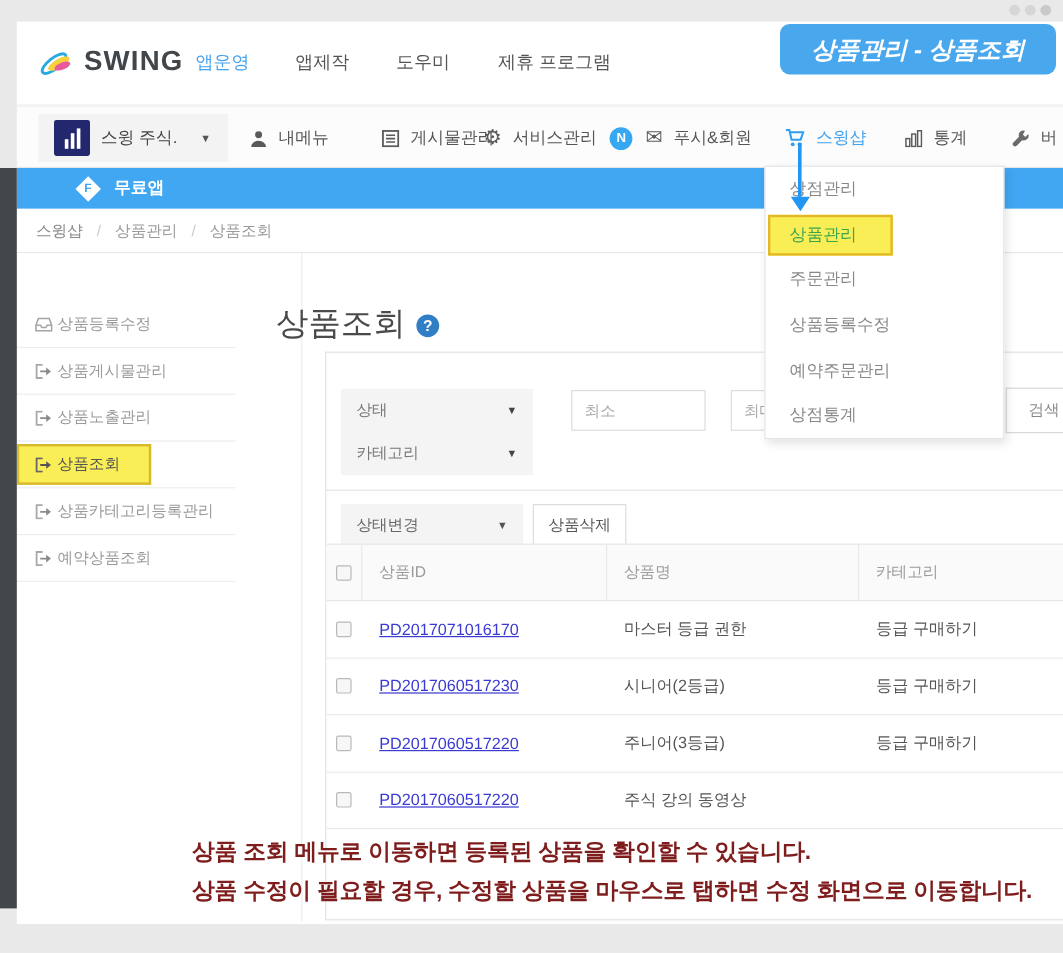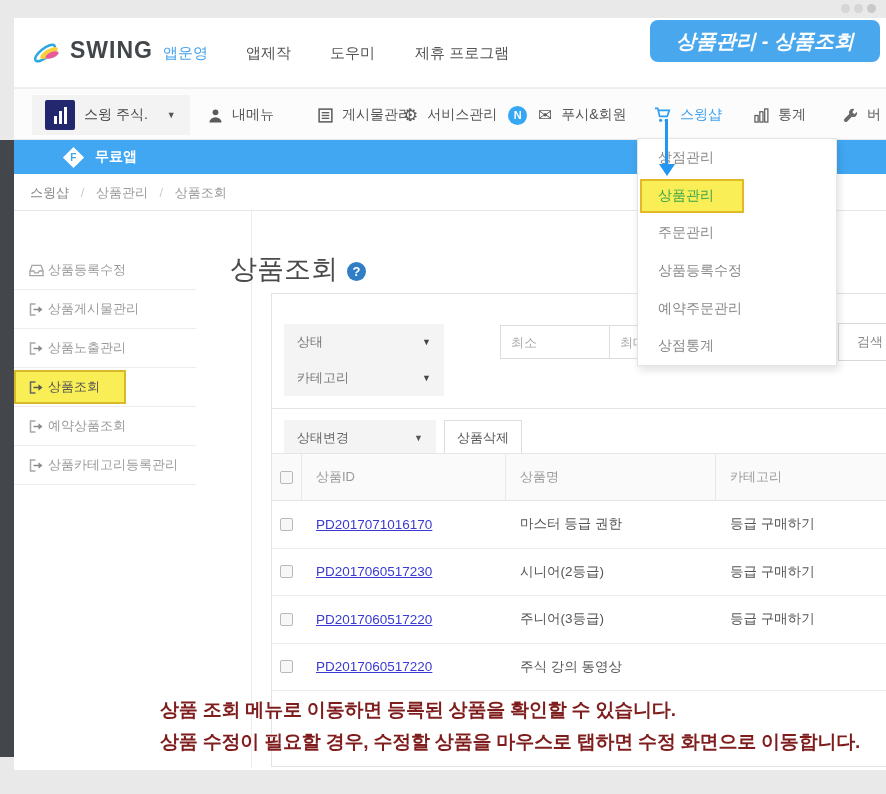--- a/index.html
+++ b/index.html
@@ -227,50 +227,50 @@
               <path d="M9.5 3.3 L13.5 6.5 L9.5 9.7 Z" fill="#555"></path>
             </svg>
           <span>상품조회</span>
         </li>
         <li>
           <svg class="sicon" width="15" height="13" viewBox="0 0 15 13">
               <path d="M6.5 1 H1.5 V12 H6.5" fill="none" stroke="#a8a8a8" stroke-width="1.5"></path>
               <line x1="4.5" y1="6.5" x2="10.5" y2="6.5" stroke="#8a8a8a" stroke-width="1.5"></line>
               <path d="M9.5 3.3 L13.5 6.5 L9.5 9.7 Z" fill="#8a8a8a"></path>
             </svg>
-          <span>예약상품조회</span>
+          <span>상품카테고리등록관리</span>
         </li>
         <li>
           <svg class="sicon" width="15" height="13" viewBox="0 0 15 13">
               <path d="M6.5 1 H1.5 V12 H6.5" fill="none" stroke="#a8a8a8" stroke-width="1.5"></path>
               <line x1="4.5" y1="6.5" x2="10.5" y2="6.5" stroke="#8a8a8a" stroke-width="1.5"></line>
               <path d="M9.5 3.3 L13.5 6.5 L9.5 9.7 Z" fill="#8a8a8a"></path>
             </svg>
-          <span>상품카테고리등록관리</span>
+          <span>예약상품조회</span>
         </li>
       </ul>
     </div>
 
     <div class="page-title">
       <span>상품조회</span>
       <span class="qmark">?</span>
     </div>
 
     <div class="panel">
       <div class="fselects">
         <div class="fsel">
           <span>상태</span>
           <span class="caret">▼</span>
         </div>
         <div class="fsel">
           <span>카테고리</span>
           <span class="caret">▼</span>
         </div>
       </div>
-      <input class="tinput" style="left: 204px; width: 112px; margin-left: 24px;" placeholder="최소">
+      <input class="tinput" style="left: 204px; width: 112px;" placeholder="최소">
       <input class="tinput" style="left: 337px; width: 115px;" placeholder="최대">
       <button class="search-btn">검색</button>
 
       <div class="divider"></div>
 
       <div class="ctrl-sel">
         <span>상태변경</span>
         <span class="caret">▼</span>
       </div>
       <button class="del-btn">상품삭제</button>

